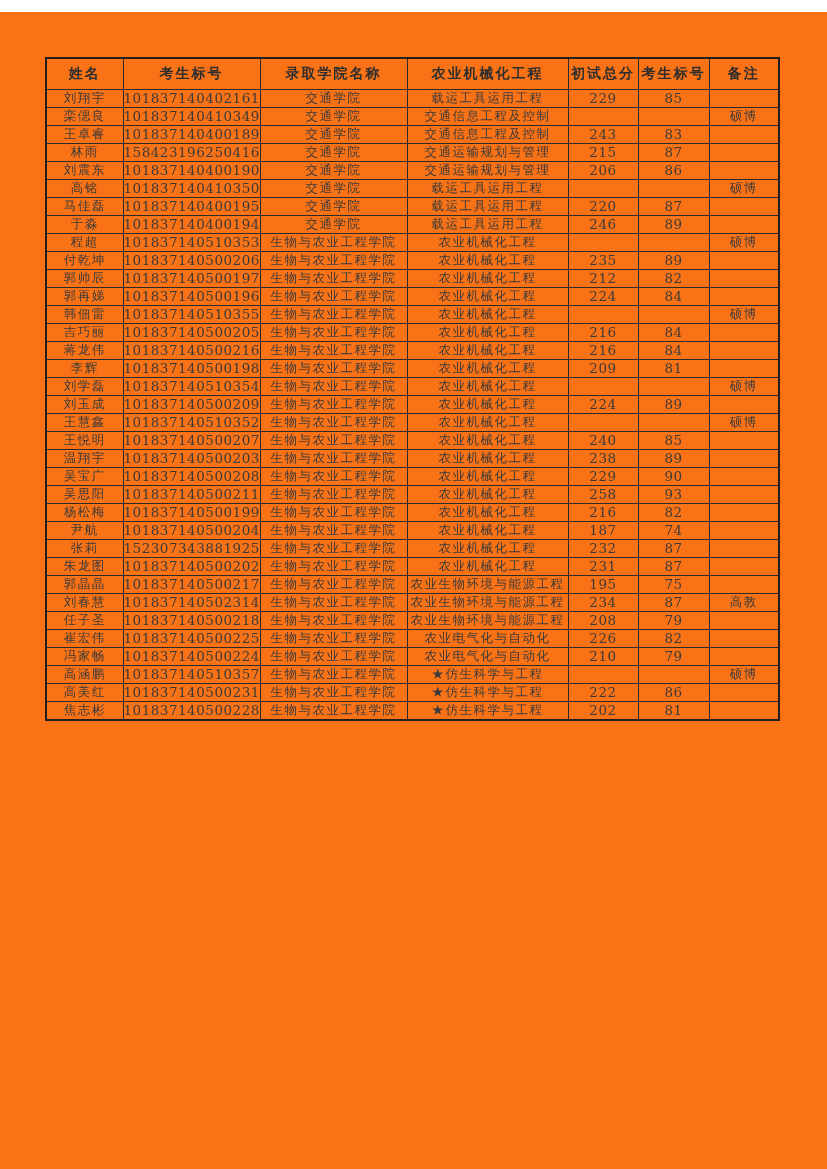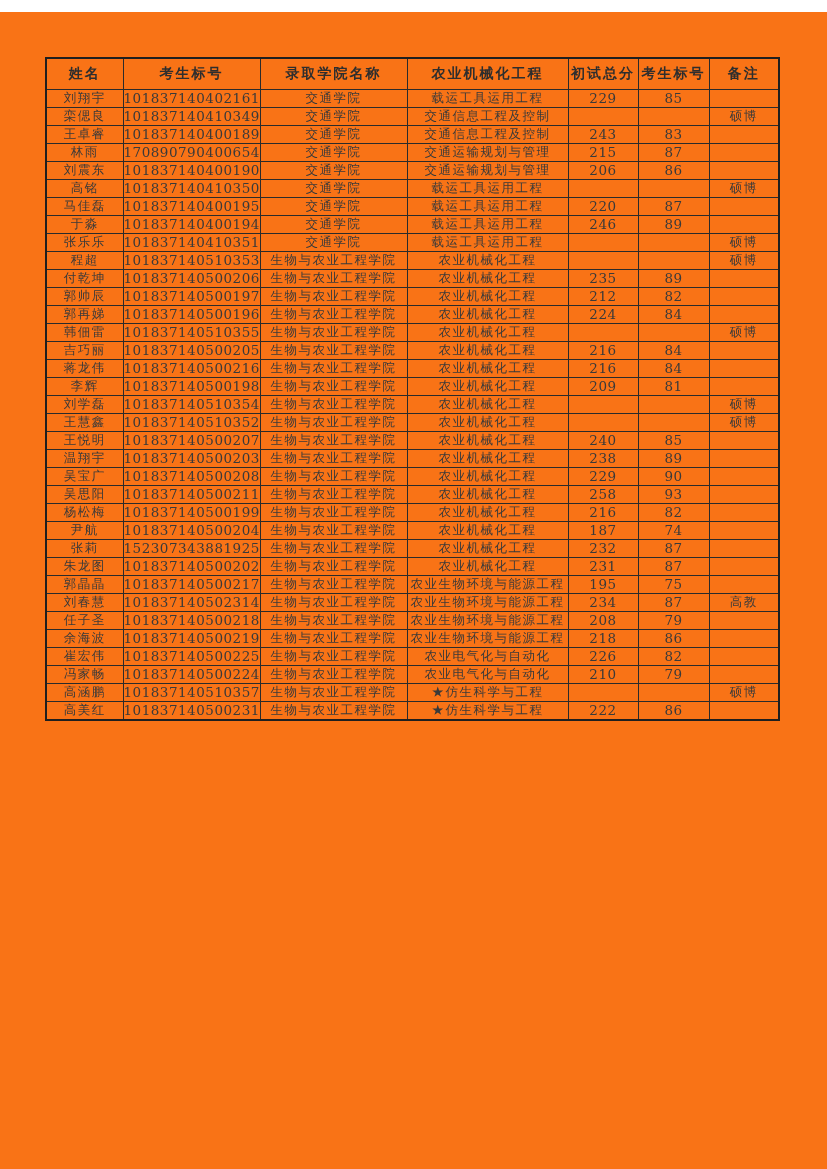--- a/index.html
+++ b/index.html
@@ -114,21 +114,21 @@
           <td class="c-name">王卓睿</td>
           <td class="c-number">101837140400189</td>
           <td class="c-college">交通学院</td>
           <td class="c-major">交通信息工程及控制</td>
           <td class="c-score1">243</td>
           <td class="c-score2">83</td>
           <td class="c-remark"></td>
         </tr>
         <tr>
           <td class="c-name">林雨</td>
-          <td class="c-number">170890790400654</td>
+          <td class="c-number">158423196250416</td>
           <td class="c-college">交通学院</td>
           <td class="c-major">交通运输规划与管理</td>
           <td class="c-score1">215</td>
           <td class="c-score2">87</td>
           <td class="c-remark"></td>
         </tr>
         <tr>
           <td class="c-name">刘震东</td>
           <td class="c-number">101837140400190</td>
           <td class="c-college">交通学院</td>
@@ -158,29 +158,20 @@
         <tr>
           <td class="c-name">于淼</td>
           <td class="c-number">101837140400194</td>
           <td class="c-college">交通学院</td>
           <td class="c-major">载运工具运用工程</td>
           <td class="c-score1">246</td>
           <td class="c-score2">89</td>
           <td class="c-remark"></td>
         </tr>
         <tr>
-          <td class="c-name">张乐乐</td>
-          <td class="c-number">101837140410351</td>
-          <td class="c-college">交通学院</td>
-          <td class="c-major">载运工具运用工程</td>
-          <td class="c-score1"></td>
-          <td class="c-score2"></td>
-          <td class="c-remark">硕博</td>
-        </tr>
-        <tr>
           <td class="c-name">程超</td>
           <td class="c-number">101837140510353</td>
           <td class="c-college">生物与农业工程学院</td>
           <td class="c-major">农业机械化工程</td>
           <td class="c-score1"></td>
           <td class="c-score2"></td>
           <td class="c-remark">硕博</td>
         </tr>
         <tr>
           <td class="c-name">付乾坤</td>
@@ -246,20 +237,29 @@
           <td class="c-remark"></td>
         </tr>
         <tr>
           <td class="c-name">刘学磊</td>
           <td class="c-number">101837140510354</td>
           <td class="c-college">生物与农业工程学院</td>
           <td class="c-major">农业机械化工程</td>
           <td class="c-score1"></td>
           <td class="c-score2"></td>
           <td class="c-remark">硕博</td>
+        </tr>
+        <tr>
+          <td class="c-name">刘玉成</td>
+          <td class="c-number">101837140500209</td>
+          <td class="c-college">生物与农业工程学院</td>
+          <td class="c-major">农业机械化工程</td>
+          <td class="c-score1">224</td>
+          <td class="c-score2">89</td>
+          <td class="c-remark"></td>
         </tr>
         <tr>
           <td class="c-name">王慧鑫</td>
           <td class="c-number">101837140510352</td>
           <td class="c-college">生物与农业工程学院</td>
           <td class="c-major">农业机械化工程</td>
           <td class="c-score1"></td>
           <td class="c-score2"></td>
           <td class="c-remark">硕博</td>
         </tr>
@@ -356,29 +356,20 @@
         <tr>
           <td class="c-name">任子圣</td>
           <td class="c-number">101837140500218</td>
           <td class="c-college">生物与农业工程学院</td>
           <td class="c-major">农业生物环境与能源工程</td>
           <td class="c-score1">208</td>
           <td class="c-score2">79</td>
           <td class="c-remark"></td>
         </tr>
         <tr>
-          <td class="c-name">余海波</td>
-          <td class="c-number">101837140500219</td>
-          <td class="c-college">生物与农业工程学院</td>
-          <td class="c-major">农业生物环境与能源工程</td>
-          <td class="c-score1">218</td>
-          <td class="c-score2">86</td>
-          <td class="c-remark"></td>
-        </tr>
-        <tr>
           <td class="c-name">崔宏伟</td>
           <td class="c-number">101837140500225</td>
           <td class="c-college">生物与农业工程学院</td>
           <td class="c-major">农业电气化与自动化</td>
           <td class="c-score1">226</td>
           <td class="c-score2">82</td>
           <td class="c-remark"></td>
         </tr>
         <tr>
           <td class="c-name">冯家畅</td>
@@ -398,20 +389,29 @@
           <td class="c-score2"></td>
           <td class="c-remark">硕博</td>
         </tr>
         <tr>
           <td class="c-name">高美红</td>
           <td class="c-number">101837140500231</td>
           <td class="c-college">生物与农业工程学院</td>
           <td class="c-major">★仿生科学与工程</td>
           <td class="c-score1">222</td>
           <td class="c-score2">86</td>
+          <td class="c-remark"></td>
+        </tr>
+        <tr>
+          <td class="c-name">焦志彬</td>
+          <td class="c-number">101837140500228</td>
+          <td class="c-college">生物与农业工程学院</td>
+          <td class="c-major">★仿生科学与工程</td>
+          <td class="c-score1">202</td>
+          <td class="c-score2">81</td>
           <td class="c-remark"></td>
         </tr>
       </tbody>
   </table>
 
   <div class="page-number">22</div>
 
 </div>
 
 </body></html>

